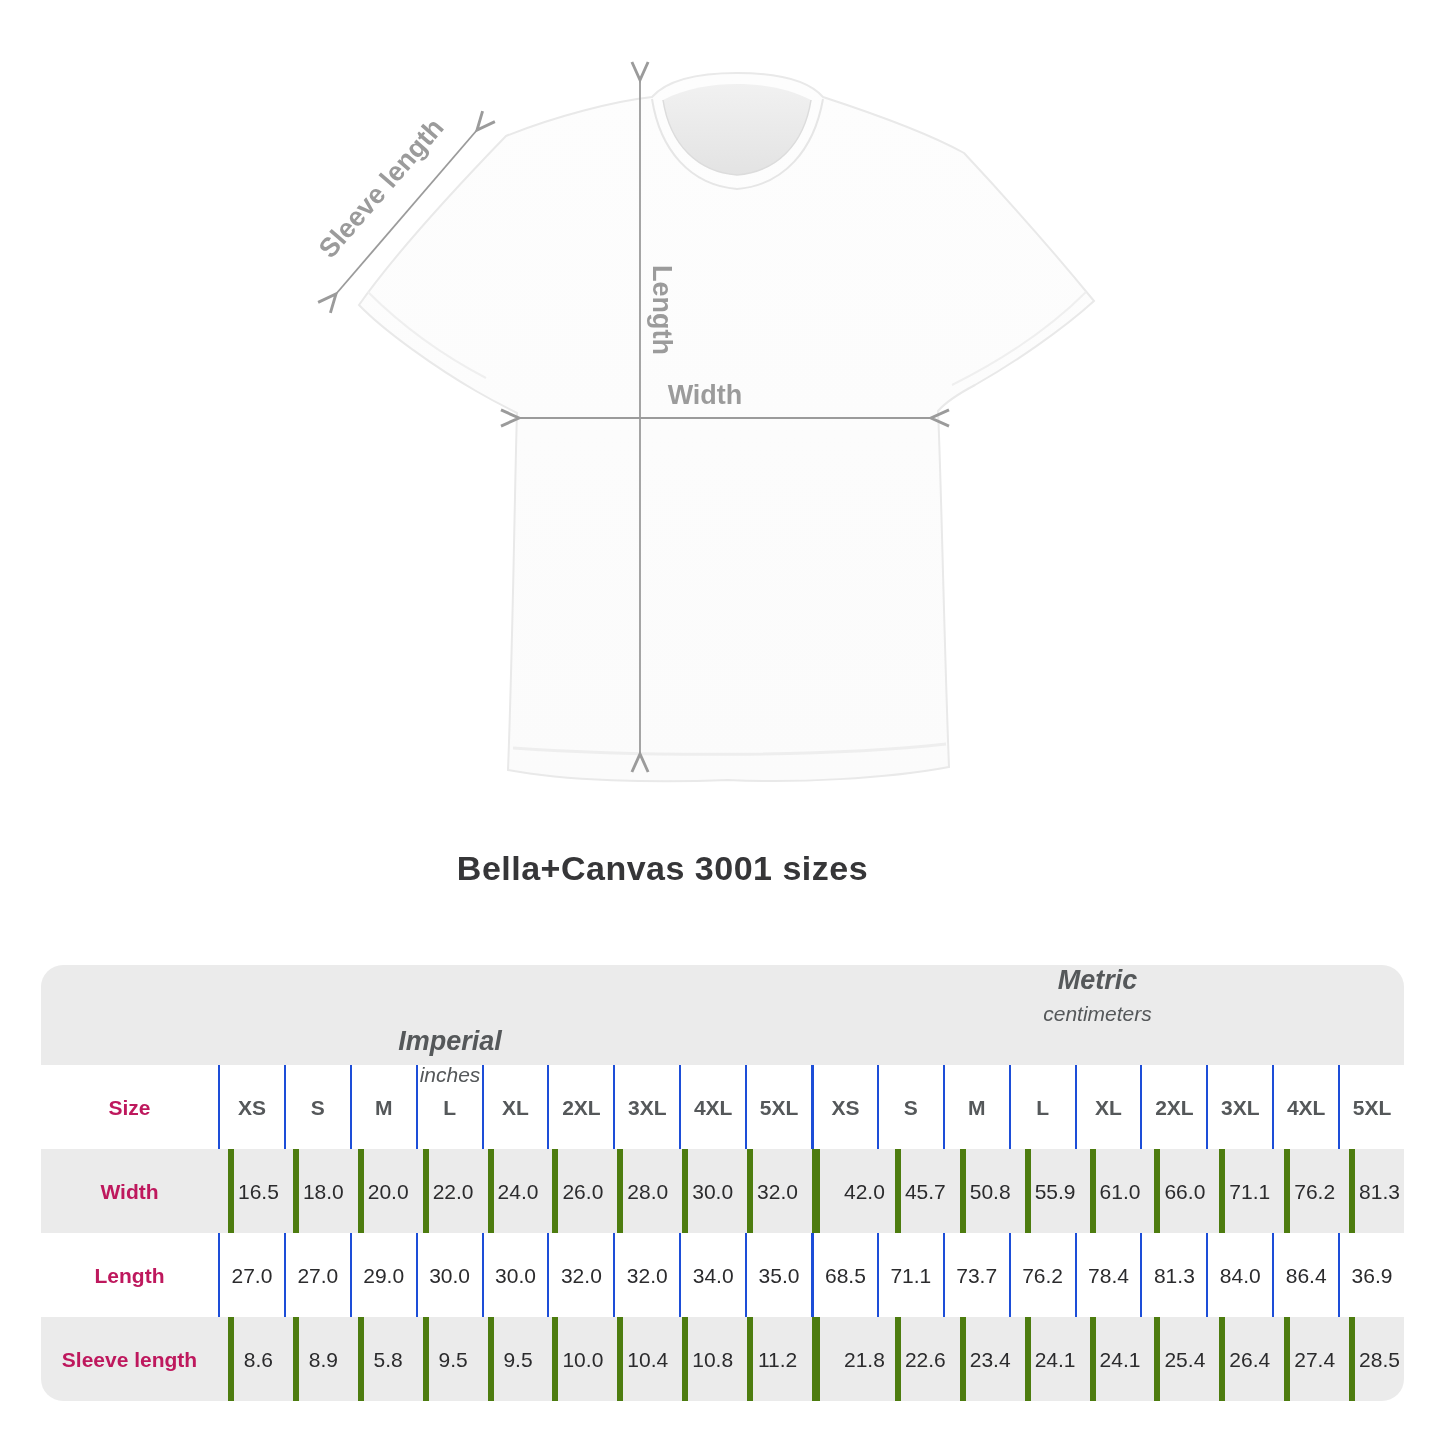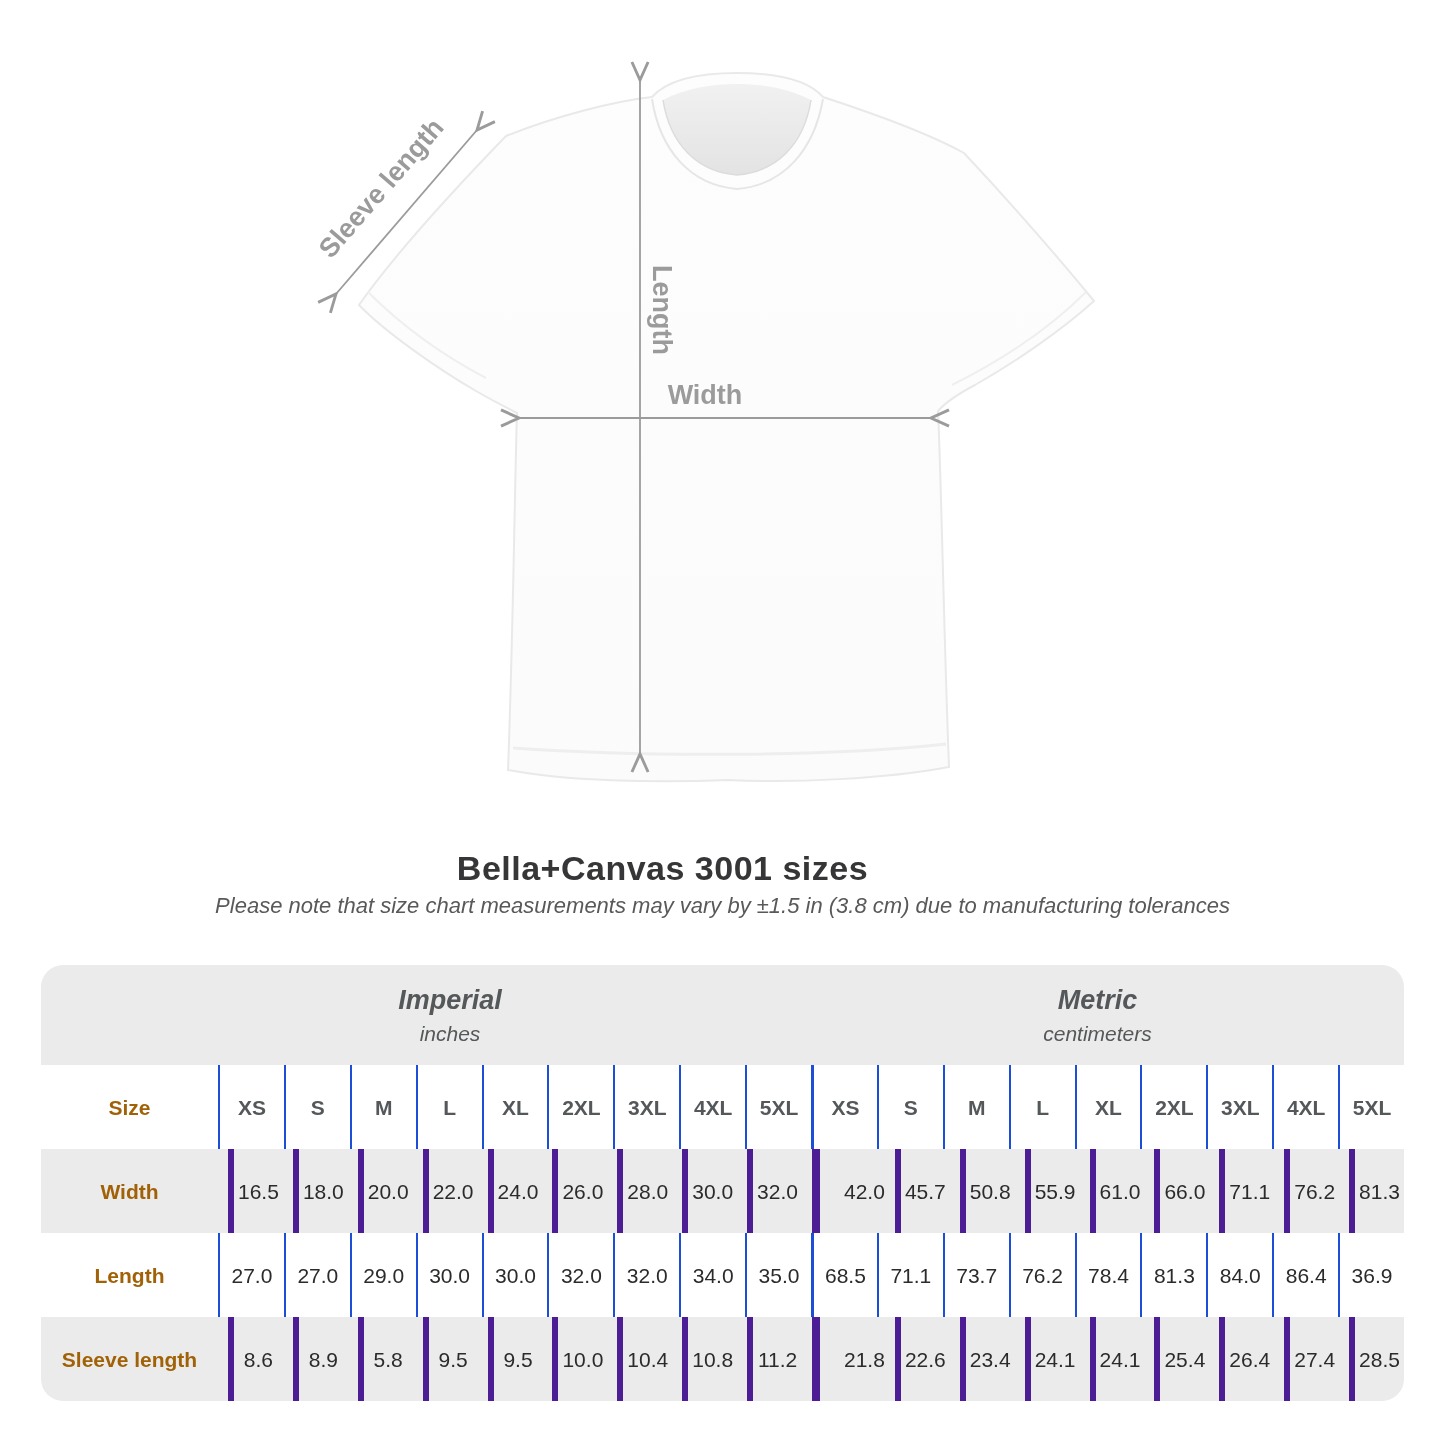--- a/index.html
+++ b/index.html
@@ -25,24 +25,24 @@
   .group-head{display:flex;flex-direction:column;justify-content:center;align-items:center;row-gap:6px;}
   .group-head.imperial{grid-column:1 / 11;padding-left:48px;}
   .group-head.metric{grid-column:11 / 20;padding-right:20px;}
   .group-title{font-size:27px;font-weight:bold;font-style:italic;color:#55585a;}
   .group-unit{font-size:21px;font-style:italic;color:#55585a;}
 
   .t-row{height:84px;display:grid;grid-template-columns:177px repeat(18,1fr);align-items:center;}
   .t-row.white{background:#ffffff;}
   .t-row.gray{background:#ebebeb;}
   .cell{text-align:center;font-size:21px;color:#2b2b2d;line-height:1;}
-  .cell.label{font-weight:bold;color:#a16207;}
+  .cell.label{font-weight:bold;color:#be185d;}
   .cell.head{font-weight:bold;color:#55585a;}
   .t-row.white .cell.data{border-left:2px solid #1d4ed8;height:100%;display:flex;align-items:center;justify-content:center;}
-  .t-row.gray  .cell.data{border-left:6px solid #4c1d95;height:100%;display:flex;align-items:center;justify-content:center;margin-left:10px;}
+  .t-row.gray  .cell.data{border-left:6px solid #4d7c0f;height:100%;display:flex;align-items:center;justify-content:center;margin-left:10px;}
   .t-row.white .cell.data.half{border-left-width:3px;}
   .t-row.gray  .cell.data.half{border-left-width:8px;padding-left:24px;}
 </style>
 </head>
 <body>
 
 <div id="page">
 
   <svg id="shirt-svg" width="1445" height="840" viewBox="0 0 1445 840">
     <defs>
@@ -91,32 +91,31 @@
     <line class="arrow-line" x1="640" y1="80" x2="640" y2="754" marker-start="url(#ah)" marker-end="url(#ah)"></line>
     <line class="arrow-line" x1="519" y1="418" x2="931" y2="418" marker-start="url(#ah)" marker-end="url(#ah)"></line>
     <line class="arrow-line" x1="336" y1="294" x2="477" y2="130" marker-start="url(#ah)" marker-end="url(#ah)"></line>
 
     <text class="arrow-label" text-anchor="middle" transform="translate(653 310) rotate(90)">Length</text>
     <text class="arrow-label" text-anchor="middle" x="705" y="404">Width</text>
     <text class="arrow-label" text-anchor="middle" transform="translate(388 194) rotate(-49)">Sleeve length</text>
   </svg>
 
   <div class="chart-title">Bella+Canvas 3001 sizes</div>
-  <div class="chart-subtitle">Please note that size chart measurements may vary by ±1.5 in (3.8 cm) due to manufacturing tolerances</div>
 
   <div class="size-table">
 
     <div class="unit-band">
+      <div class="group-head metric">
+        <div class="group-title">Metric</div>
+        <div class="group-unit">centimeters</div>
+      </div>
       <div class="group-head imperial">
         <div class="group-title">Imperial</div>
         <div class="group-unit">inches</div>
-      </div>
-      <div class="group-head metric">
-        <div class="group-title">Metric</div>
-        <div class="group-unit">centimeters</div>
       </div>
     </div>
 
     <div class="t-row white" id="size-header-row">
       <div class="cell label">Size</div>
 
     <div class="cell head data">XS</div>
         <div class="cell head data">S</div>
         <div class="cell head data">M</div>
         <div class="cell head data">L</div>

